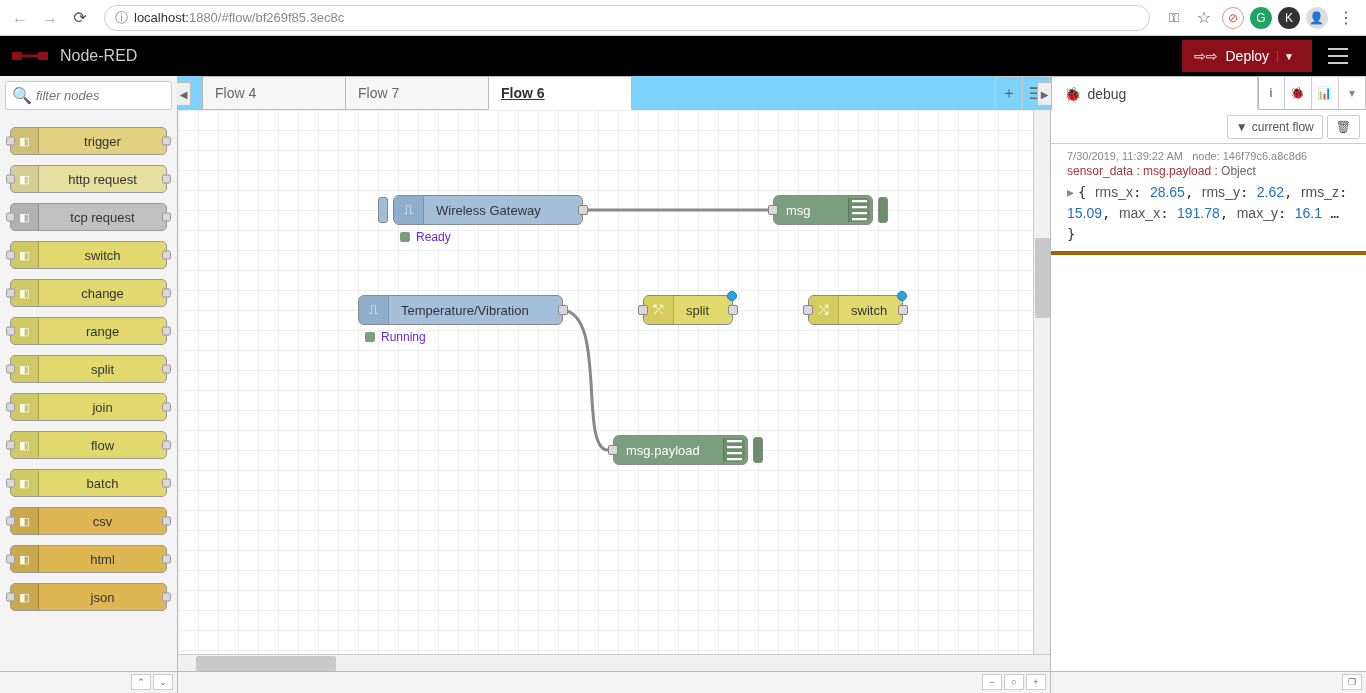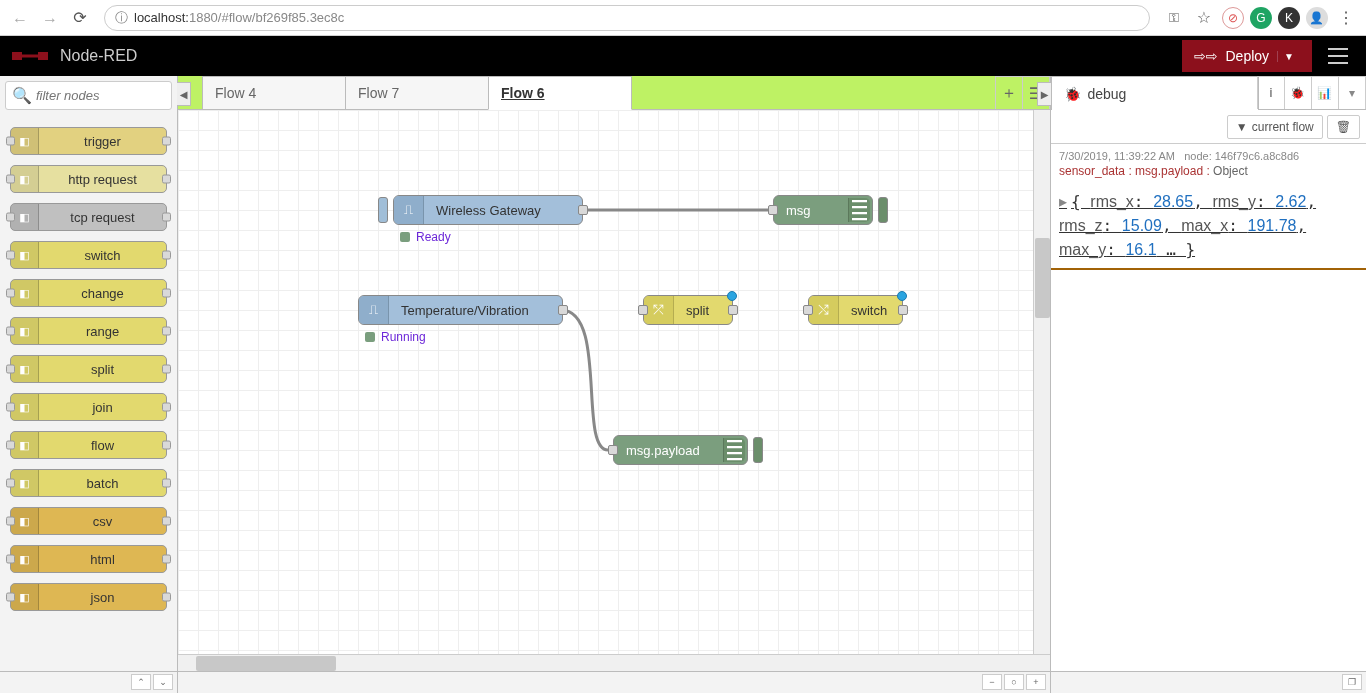--- a/index.html
+++ b/index.html
@@ -38,21 +38,21 @@
 .p-node .p-label { flex: 1; text-align: center; color: #333; }
 .p-node .p-port { width: 9px; height: 9px; background: #d9d9d9; border: 1px solid #999; border-radius: 2px; position: absolute; top: 50%; transform: translateY(-50%); }
 .p-node .p-port.left { left: -5px; }
 .p-node .p-port.right { right: -5px; }
 .palette-footer { height: 22px; border-top: 1px solid #bbb; display: flex; justify-content: flex-end; padding: 2px 4px; gap: 2px; }
 .pf-btn { width: 20px; height: 16px; border: 1px solid #ccc; background: #fff; font-size: 9px; color: #666; display: flex; align-items: center; justify-content: center; cursor: pointer; }
 .palette-collapse { position: absolute; right: -14px; top: 6px; width: 14px; height: 24px; border: 1px solid #bbb; border-left: none; background: #eee; display: flex; align-items: center; justify-content: center; font-size: 10px; color: #666; cursor: pointer; z-index: 5; }
 
 
 .workspace { flex: 1; display: flex; flex-direction: column; position: relative; }
-.tabs { height: 34px; display: flex; align-items: stretch; border-bottom: 1px solid #bbb; background: #bef264; padding-left: 24px; }
+.tabs { height: 34px; display: flex; align-items: stretch; border-bottom: 1px solid #bbb; background: #7dd3fc; padding-left: 24px; }
 .tab { width: 144px; border: 1px solid #bbb; border-bottom: none; margin-right: -1px; display: flex; align-items: center; padding: 0 12px; font-size: 14px; color: #666; background: #f6f6f6; cursor: pointer; }
 .tab.active { background: #fff; color: #333; border-bottom: 1px solid #fff; margin-bottom: -1px; font-weight: bold; text-decoration: underline; }
 .tab-acts { margin-left: auto; display: flex; }
 .tab-act-btn { width: 28px; border: 1px solid #ccc; border-bottom: none; margin-left: -1px; display: flex; align-items: center; justify-content: center; color: #666; cursor: pointer; }
 .canvas-wrap { flex: 1; position: relative; overflow: hidden; }
 .canvas { position: absolute; inset: 0; background-color: #fff; background-image: linear-gradient(#eee 1px, transparent 1px), linear-gradient(90deg, #eee 1px, transparent 1px); background-size: 20px 20px; }
 .canvas svg { position: absolute; inset: 0; width: 100%; height: 100%; pointer-events: none; }
 .c-scroll-v { position: absolute; right: 0; top: 0; bottom: 17px; width: 17px; background: #f0f0f0; border-left: 1px solid #ccc; }
 .c-scroll-v-thumb { position: absolute; top: 128px; width: 15px; height: 80px; background: #c8c8c8; left: 1px; border-radius: 2px; }
 .c-scroll-h { position: absolute; left: 0; right: 0; bottom: 0; height: 17px; background: #f0f0f0; border-top: 1px solid #ccc; }
@@ -77,25 +77,25 @@
 
 .sidebar { width: 316px; border-left: 1px solid #bbb; display: flex; flex-direction: column; background: #fff; position: relative; }
 .sb-collapse { position: absolute; left: -14px; top: 6px; width: 14px; height: 24px; border: 1px solid #bbb; border-right: none; background: #eee; display: flex; align-items: center; justify-content: center; font-size: 10px; color: #666; cursor: pointer; }
 .sb-tabs { height: 34px; display: flex; border-bottom: 1px solid #bbb; }
 .sb-tab { flex: 1; border: 1px solid #bbb; border-bottom: none; margin: 0 -1px -1px 0; display: flex; align-items: center; padding: 0 12px; gap: 6px; font-size: 14px; color: #444; background: #fff; }
 .sb-tabacts { display: flex; }
 .sb-tabact { width: 28px; border: 1px solid #ccc; border-bottom: none; margin-left: -1px; display: flex; align-items: center; justify-content: center; color: #888; cursor: pointer; font-size: 12px; }
 .sb-toolbar { height: 34px; border-bottom: 1px solid #ccc; display: flex; align-items: center; justify-content: flex-end; padding: 0 6px; gap: 4px; }
 .sb-tool-btn { border: 1px solid #ccc; background: #fff; padding: 4px 8px; font-size: 12px; color: #555; display: flex; align-items: center; gap: 4px; cursor: pointer; border-radius: 2px; }
 .sb-body { flex: 1; overflow: auto; font-size: 12px; }
-.debug-msg { border-bottom: 2px solid #a16207; padding: 6px 8px; }
+.debug-msg { border-bottom: 4px solid #a16207; padding: 6px 16px; }
 .dm-meta { color: #888; font-size: 11px; }
 .dm-topic { color: #a33; margin-top: 2px; }
 .dm-topic .obj { color: #666; }
-.dm-body { font-family: Menlo, Consolas, monospace; font-size: 16px; color: #333; margin-top: 12px; line-height: 1.5; text-decoration: underline; }
+.dm-body { font-family: Menlo, Consolas, monospace; font-size: 14px; color: #333; margin-top: 4px; line-height: 1.5; }
 .dm-body .k { color: #555; }
 .dm-body .v { color: #2070c0; }
 .dm-caret { color: #888; margin-right: 4px; }
 .sb-footer { height: 22px; border-top: 1px solid #bbb; background: #f3f3f3; display: flex; justify-content: flex-end; padding: 2px 4px; }
 
 </style>
 </head>
 <body>
 
 <div class="browser-bar">

